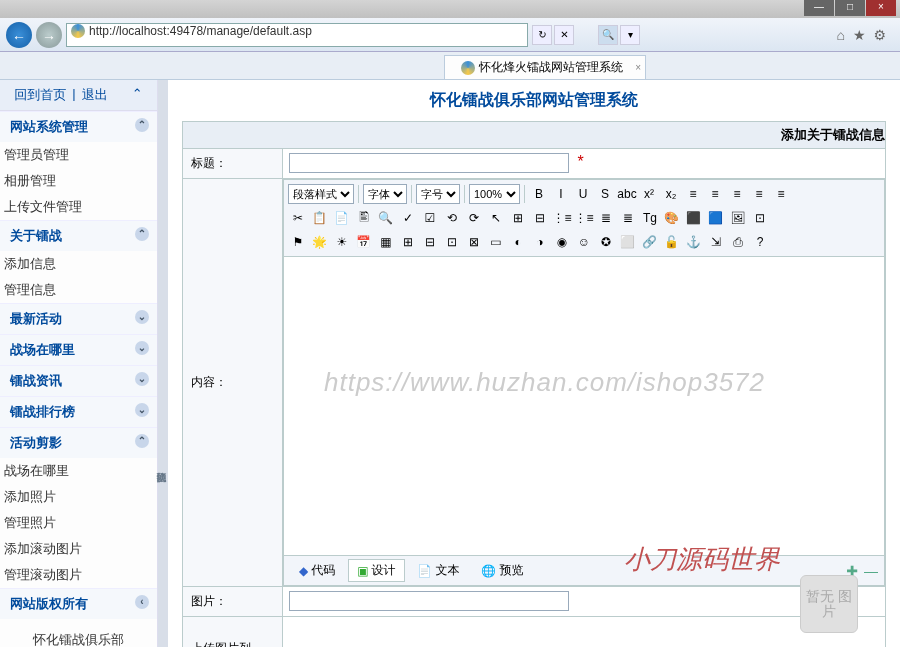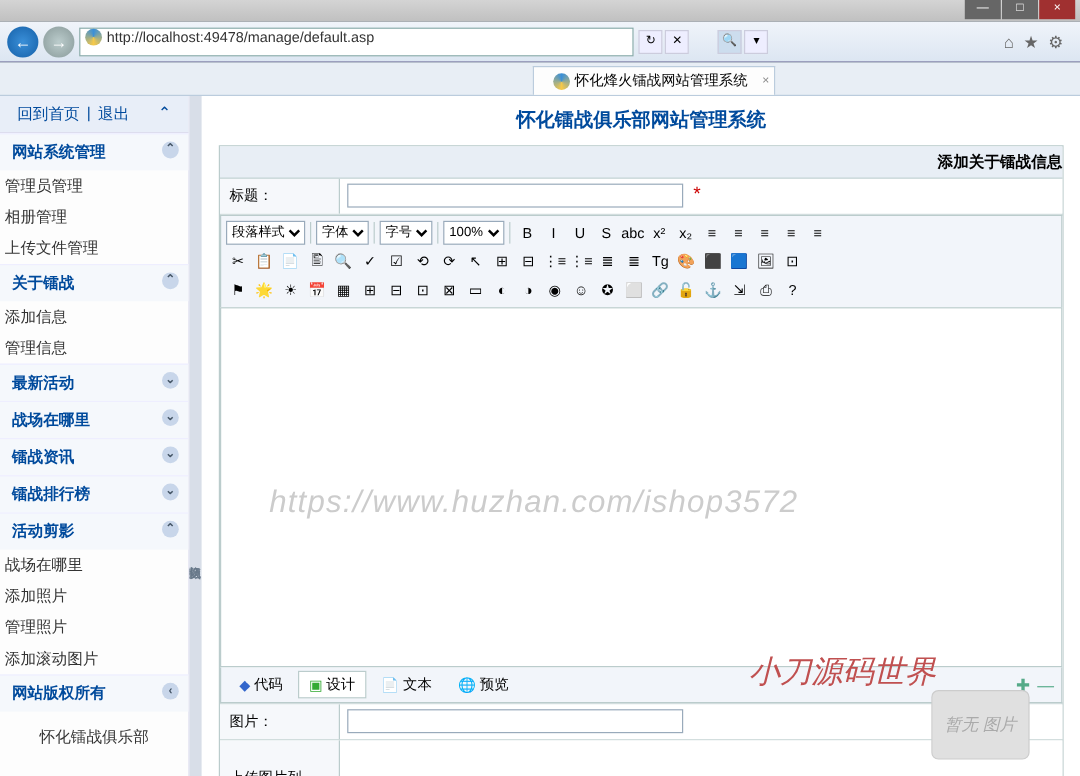--- a/index.html
+++ b/index.html
@@ -45,28 +45,28 @@
 .form-field { flex:1; padding:4px 6px; background:#fff; }
 .txtinput { width:280px; height:20px; border:1px solid #9ab; font-size:12px; }
 .req { color:#c00; margin-left:4px; }
 
 .editor-toolbar { background:#f2f5fa; border:1px solid #bcc; border-bottom:none; padding:2px; }
 .tb-row { display:flex; align-items:center; gap:2px; padding:2px; flex-wrap:nowrap; }
 .tb-sel { height:20px; font-size:11px; border:1px solid #9ab; background:#fff; }
 .tb-btn { width:20px; height:20px; display:inline-flex; align-items:center; justify-content:center; font-size:12px; cursor:pointer; }
 .tb-sep { width:1px; height:18px; background:#bcc; margin:0 2px; }
 .editor-canvas { height:300px; background:#fff; border:1px solid #bcc; position:relative; }
-.watermark { position:absolute; top:110px; left:40px; font-size:26px; color:#ccc; font-style:italic; letter-spacing:1px;margin-top:36px; }
+.watermark { position:absolute; top:110px; left:40px; font-size:26px; color:#ccc; font-style:italic; letter-spacing:1px; }
 .editor-foot { background:#f2f5fa; border:1px solid #bcc; border-top:none; padding:3px 6px; display:flex; gap:4px; align-items:center; }
 .ef-tab { padding:2px 8px; font-size:12px; border:1px solid transparent; cursor:pointer; display:flex; align-items:center; gap:3px; }
 .ef-tab.active { background:#fff; border:1px solid #bcc; }
 .ef-icons { margin-left:auto; display:flex; gap:6px; color:#5a8; font-size:14px; }
 
 .wm2 { position:fixed; right:120px; bottom:70px; font-size:26px; color:#c05050; font-style:italic; }
-.imgph { position:fixed; right:42px; bottom:14px; width:82px; height:58px; background:#e0e0e0; border:1px solid #ccc; border-radius:6px; display:flex; align-items:center; justify-content:center; font-size:14px; color:#aaa; text-align:center; line-height:1.1;font-style:italic; }
+.imgph { position:fixed; right:42px; bottom:14px; width:58px; height:58px; background:#e0e0e0; border:1px solid #ccc; border-radius:6px; display:flex; align-items:center; justify-content:center; font-size:14px; color:#aaa; text-align:center; line-height:1.1; }
 </style>
 </head>
 <body>
 
 <div class="titlebar">
   <div class="winbtns">
     <div class="winbtn">—</div>
     <div class="winbtn">□</div>
     <div class="winbtn close">×</div>
   </div>
@@ -125,20 +125,21 @@
     <div class="side-sec"><span>最新活动</span><span class="chev">⌄</span></div>
     <div class="side-sec"><span>战场在哪里</span><span class="chev">⌄</span></div>
     <div class="side-sec"><span>镭战资讯</span><span class="chev">⌄</span></div>
     <div class="side-sec"><span>镭战排行榜</span><span class="chev">⌄</span></div>
 
     <div class="side-sec"><span>活动剪影</span><span class="chev">⌃</span></div>
     <div class="side-item">战场在哪里</div>
     <div class="side-item">添加照片</div>
     <div class="side-item">管理照片</div>
     <div class="side-item">添加滚动图片</div>
+    <div class="side-item">管理滚动图片</div>
 
     <div class="side-sec"><span>网站版权所有</span><span class="chev">‹</span></div>
     <div class="side-foot">怀化镭战俱乐部</div>
   </div>
 
   <div class="striptoggle">隐藏切换</div>
 
   <div class="main">
     <div class="main-title">怀化镭战俱乐部网站管理系统</div>
     <div class="form-wrap">
@@ -146,20 +147,21 @@
 
       <div class="form-row">
         <div class="form-label">标题：</div>
         <div class="form-field">
           <input class="txtinput" style="">
           <span class="req">*</span>
         </div>
       </div>
 
       <div class="form-row">
+        <div class="form-label">内容：</div>
         <div class="form-field" style="padding:0">
           <div class="editor-toolbar">
             <div class="tb-row" id="tbrow0">
                 <select class="tb-sel"><option>段落样式</option></select>
                 <span class="tb-sep"></span>
                 <select class="tb-sel"><option>字体</option></select>
                 <span class="tb-sep"></span>
                 <select class="tb-sel"><option>字号</option></select>
                 <span class="tb-sep"></span>
                 <select class="tb-sel"><option>100%</option></select>

